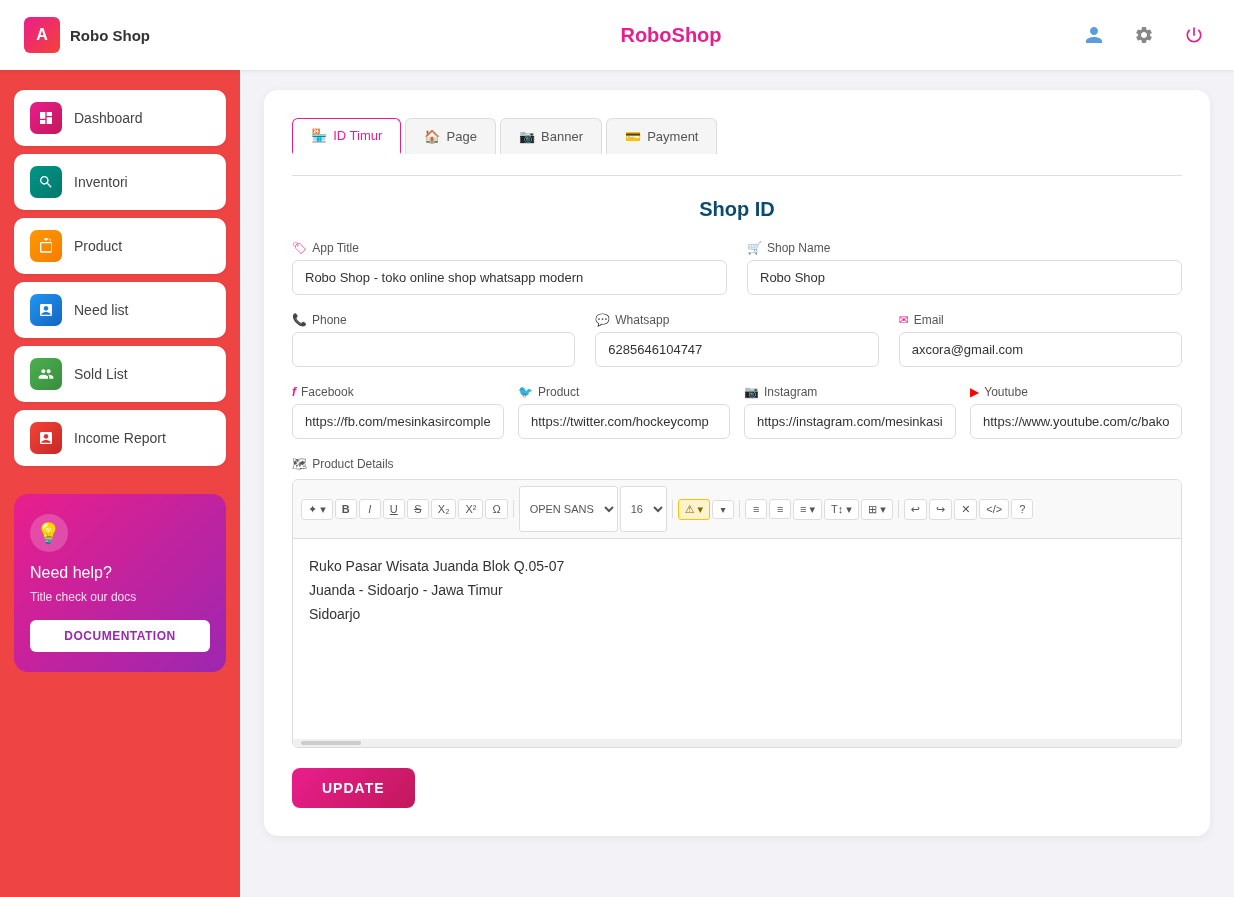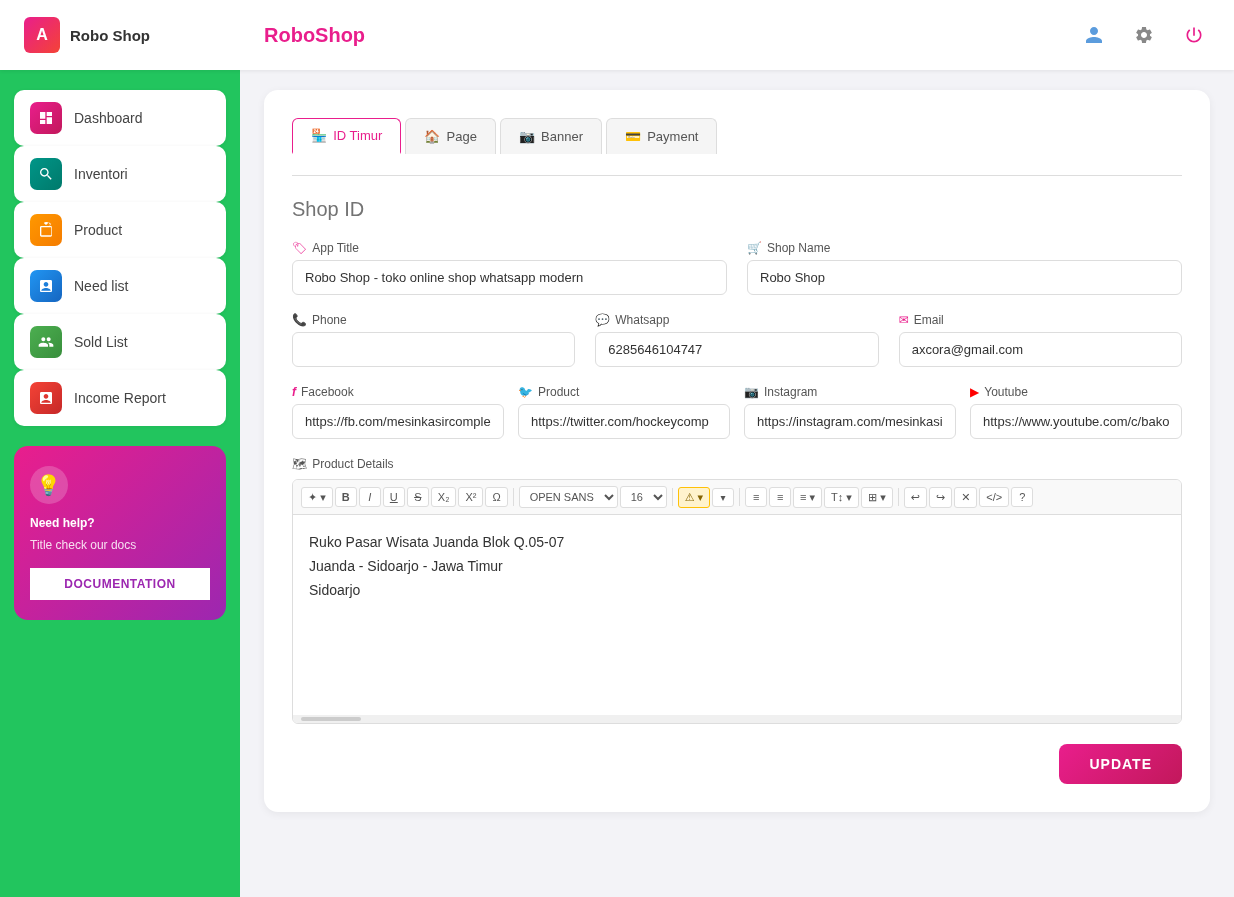--- a/index.html
+++ b/index.html
@@ -42,21 +42,21 @@
       font-weight: bold;
       font-size: 16px;
     }
     .logo-text {
       font-size: 15px;
       font-weight: 600;
       color: #333;
     }
     .header-title {
       flex: 1;
-      text-align: left;
+      text-align: center;
       font-size: 20px;
       font-weight: 600;
       color: #e91e8c;
     }
     .header-icons {
       display: flex;
       gap: 18px;
       align-items: center;
     }
     .header-icon {
@@ -75,24 +75,25 @@
     
     .layout-body {
       display: flex;
       flex: 1;
       overflow: hidden;
     }
 
     
     .sidebar {
       width: 240px;
-      background: #22c55e;
+      background: #ef4444;
       padding: 20px 14px;
       display: flex;
       flex-direction: column;
+      gap: 8px;
       flex-shrink: 0;
     }
     .sidebar-item {
       display: flex;
       align-items: center;
       gap: 12px;
       padding: 12px 16px;
       border-radius: 10px;
       cursor: pointer;
       background: #fff;
@@ -139,34 +140,34 @@
       height: 38px;
       background: rgba(255,255,255,0.2);
       border-radius: 50%;
       display: flex;
       align-items: center;
       justify-content: center;
       font-size: 20px;
       margin-bottom: 4px;
     }
     .help-title {
-      font-size: 12px;
-      font-weight: 700;
+      font-size: 16px;
+      font-weight: 400;
     }
     .help-sub {
       font-size: 12px;
       opacity: 0.85;
     }
     .help-btn {
       margin-top: 8px;
       background: #fff;
       color: #9c27b0;
       border: none;
       padding: 9px 18px;
-      border-radius: 0;
+      border-radius: 6px;
       font-size: 12px;
       font-weight: 700;
       cursor: pointer;
       letter-spacing: 0.5px;
       width: 100%;
     }
 
     
     .main-content {
       flex: 1;
@@ -211,23 +212,24 @@
     }
     .tabs-border {
       border-bottom: 1px solid #ddd;
       margin-top: -1px;
       margin-bottom: 22px;
     }
 
     
     .section-title {
       font-size: 20px;
-      font-weight: 400;
-      color: #737373;
+      font-weight: 700;
+      color: #0c4a6e;
       margin-bottom: 20px;
+      text-align: center;
     }
 
     
     .form-row {
       display: flex;
       gap: 20px;
       margin-bottom: 18px;
     }
     .form-group {
       flex: 1;
@@ -293,21 +295,21 @@
       border-radius: 3px;
       font-size: 11px;
       cursor: pointer;
       color: #555;
       min-width: 22px;
       display: flex;
       align-items: center;
       justify-content: center;
     }
     .toolbar-select {
-      padding: 3px 6px;
+      padding: 15px 6px;
       border: 1px solid #ddd;
       background: #fff;
       border-radius: 3px;
       font-size: 11px;
       cursor: pointer;
       color: #555;
     }
     .toolbar-sep { width: 1px; height: 18px; background: #ddd; margin: 0 3px; }
     .editor-body {
       padding: 16px;
@@ -327,21 +329,21 @@
     .editor-scrollbar-bar {
       width: 60px;
       height: 4px;
       background: #ccc;
       border-radius: 2px;
     }
 
     
     .update-row {
       display: flex;
-      justify-content: flex-end;
+      justify-content: flex-start;
       margin-top: 20px;
     }
     .update-btn {
       background: linear-gradient(135deg, #e91e8c, #c2185b);
       color: white;
       border: none;
       padding: 12px 30px;
       border-radius: 8px;
       font-size: 14px;
       font-weight: 700;

